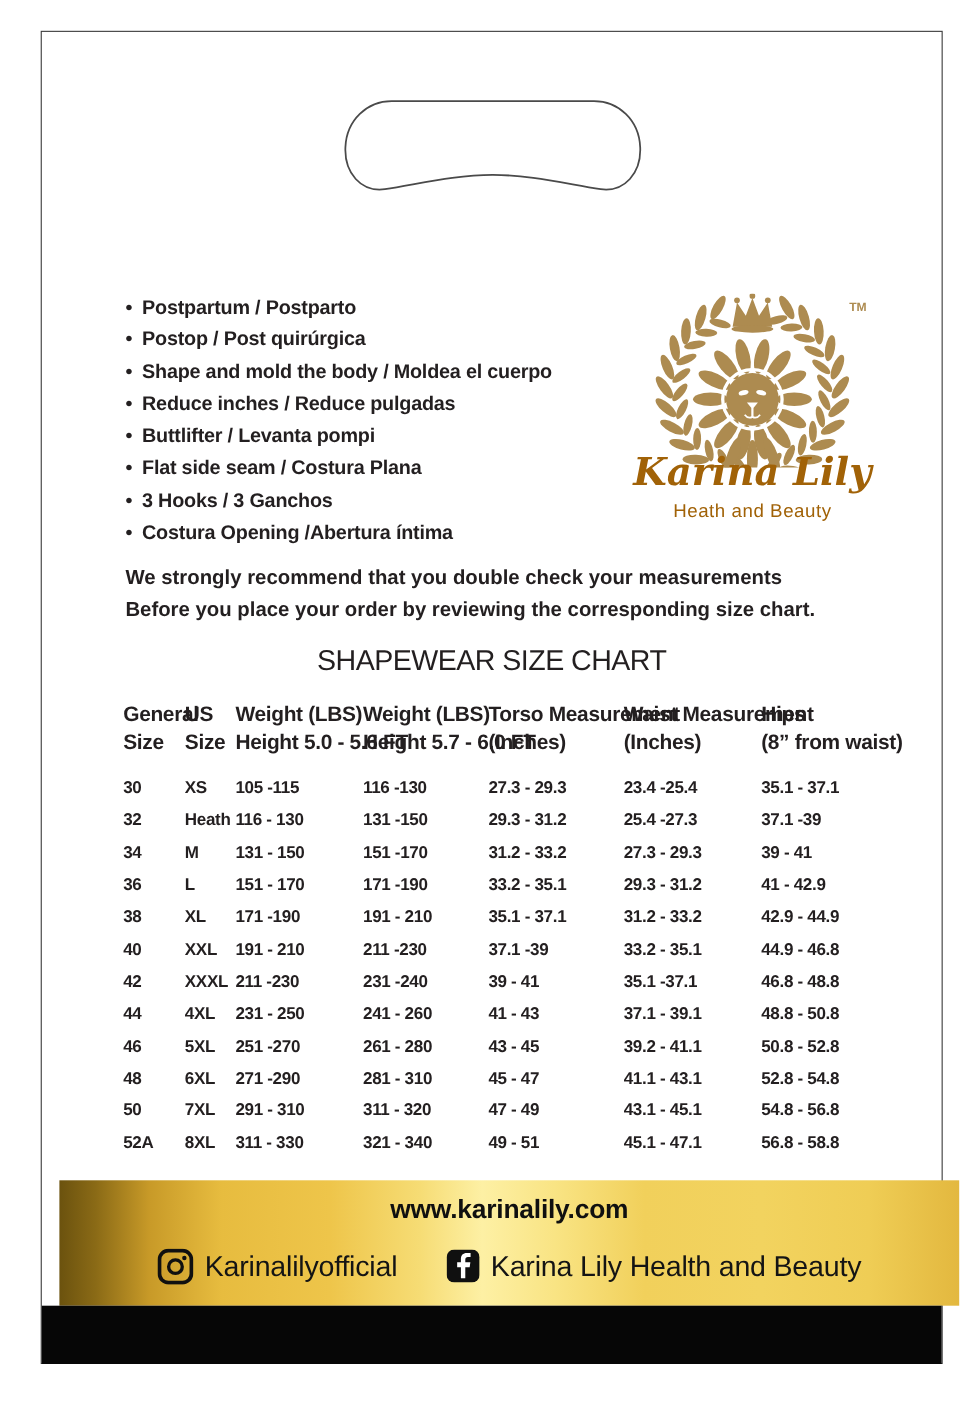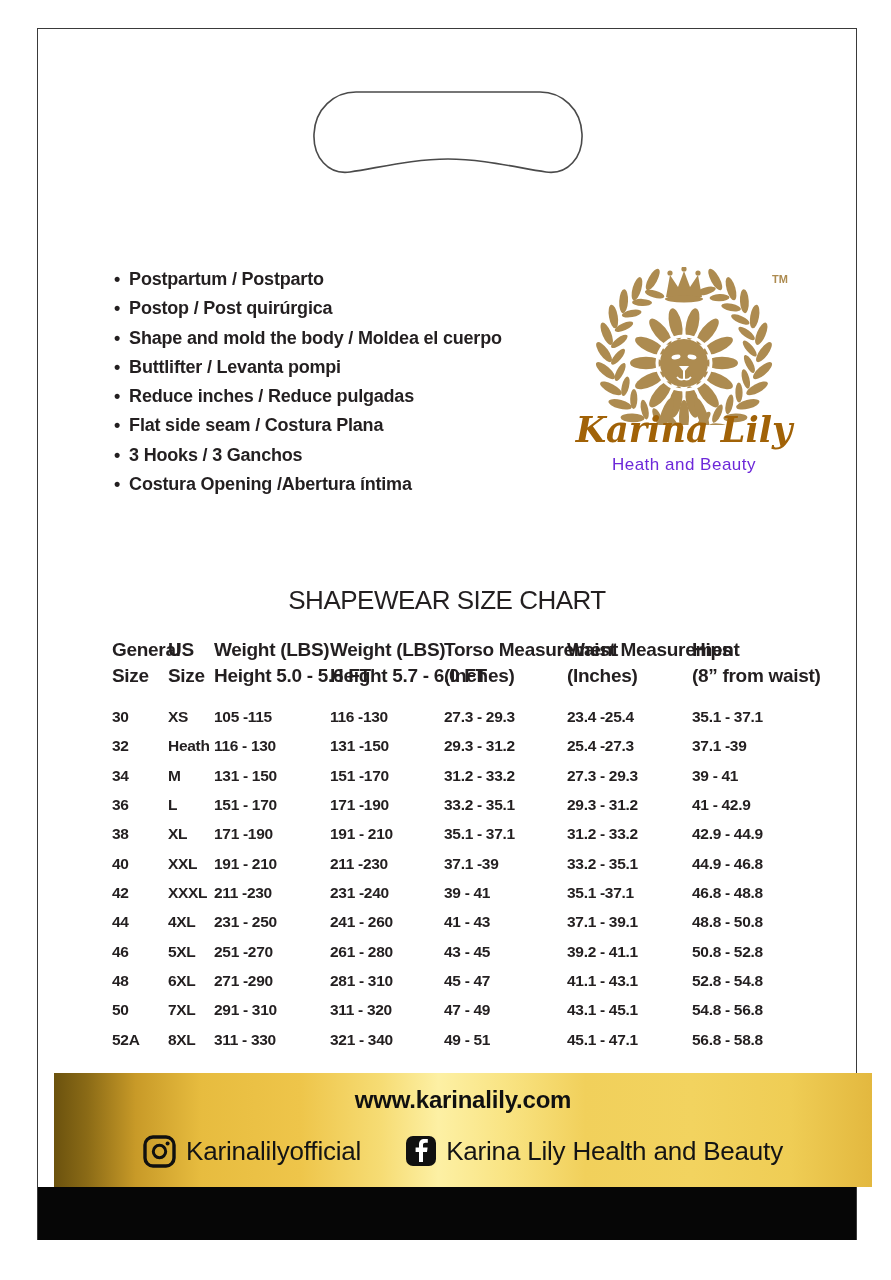--- a/index.html
+++ b/index.html
@@ -21,21 +21,21 @@
   
   .logo{position:absolute;left:520px;top:238px;width:252px;height:222px;}
   .logo svg.emblem{position:absolute;left:22px;top:0;width:208px;height:158px;}
   .brand-script{
     position:absolute;left:0;top:142px;width:252px;text-align:center;
     font-family:"DejaVu Serif", serif;font-style:italic;font-weight:bold;
     font-size:35px;color:#a16207;white-space:nowrap;letter-spacing:0px;
   }
   .brand-tagline{
     position:absolute;left:0;top:188px;width:252px;text-align:center;
-    font-size:17px;color:#6d28d9;letter-spacing:0.5px;white-space:nowrap;
+    font-size:17px;color:#a16207;letter-spacing:0.5px;white-space:nowrap;
   }
   
   .notice{position:absolute;left:76px;top:482px;width:680px;font-size:18.5px;font-weight:bold;line-height:28.5px;}
   
   .chart-title{
     position:absolute;left:0;top:556px;width:100%;text-align:center;
     font-size:26px;font-weight:normal;letter-spacing:-0.5px;
   }
   
   .size-table{position:absolute;left:74px;top:608px;width:690px;font-weight:bold;letter-spacing:-0.3px;}
@@ -68,22 +68,22 @@
 <div class="bag">
 
   <svg class="handle" viewBox="0 0 276 96">
     <path d="M46 3 L230 3 C252 3 271 20 272 45 C273 68 258 86 236 83 C204 78 172 70 138 70 C104 70 72 78 40 83 C18 86 3 68 4 45 C5 20 24 3 46 3 Z" fill="#ffffff" stroke="#4a4a4a" stroke-width="1.6"></path>
   </svg>
 
   <ul class="features">
       <li>Postpartum / Postparto</li>
       <li>Postop / Post quirúrgica</li>
       <li>Shape and mold the body / Moldea el cuerpo</li>
+      <li>Reduce inches / Reduce pulgadas</li>
       <li>Buttlifter / Levanta pompi</li>
-      <li>Reduce inches / Reduce pulgadas</li>
       <li>Flat side seam / Costura Plana</li>
       <li>3 Hooks / 3 Ganchos</li>
       <li>Costura Opening /Abertura íntima</li>
     </ul>
 
   <div class="logo">
     <svg class="emblem" viewBox="0 0 208 158">
       <g id="wreath" class="gold">
           <ellipse cx="72.74150972085812" cy="12.51860201689989" rx="12" ry="4.4" fill="#ad8b50" transform="rotate(-61 72.74150972085812 12.51860201689989)"></ellipse>
           <ellipse cx="74.61513795999838" cy="27.11153262900497" rx="10" ry="3.6" fill="#ad8b50" transform="rotate(15 74.61513795999838 27.11153262900497)"></ellipse>
@@ -166,20 +166,24 @@
           <path d="M99 99 L109 99 L104 105 Z" fill="#ffffff"></path>
           <rect x="103" y="104" width="2" height="8" fill="#ffffff"></rect>
           <path d="M97 110 Q100 114 104 112 Q108 114 111 110" fill="none" stroke="#ffffff" stroke-width="1.6"></path>
         </g>
       <text x="192" y="16" font-size="11" font-weight="bold" class="gold">TM</text>
     </svg>
     <div class="brand-script">Karina Lily</div>
     <div class="brand-tagline">Heath and Beauty</div>
   </div>
 
+  <div class="notice">
+    <div>We strongly recommend that you double check your measurements</div>
+    <div>Before you place your order by reviewing the corresponding size chart.</div>
+  </div>
 
   <div class="chart-title">SHAPEWEAR SIZE CHART</div>
 
   <div class="size-table">
     <div class="tgrid thead" id="table-head">
         <div class="cell">
           <div>General</div>
           <div>Size</div>
         </div>
         <div class="cell">

